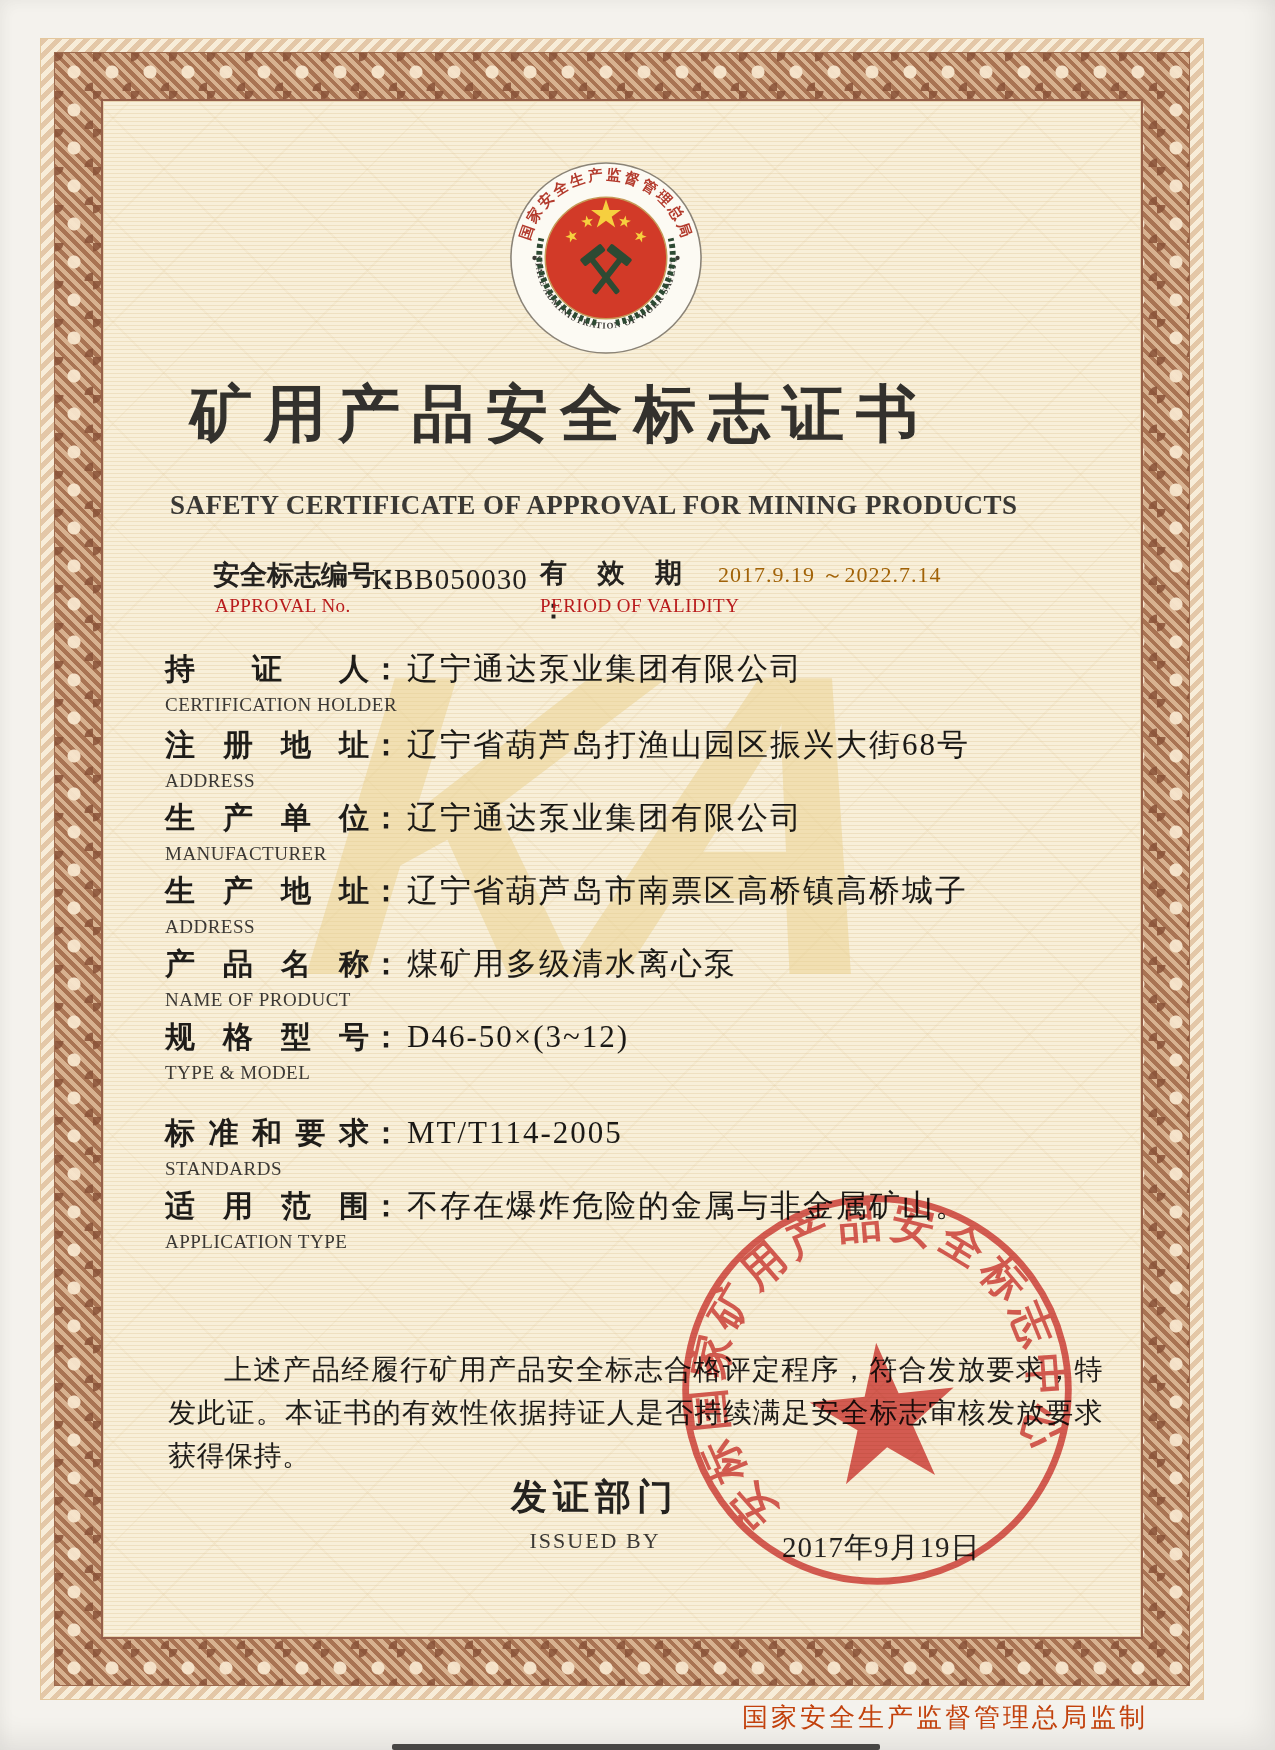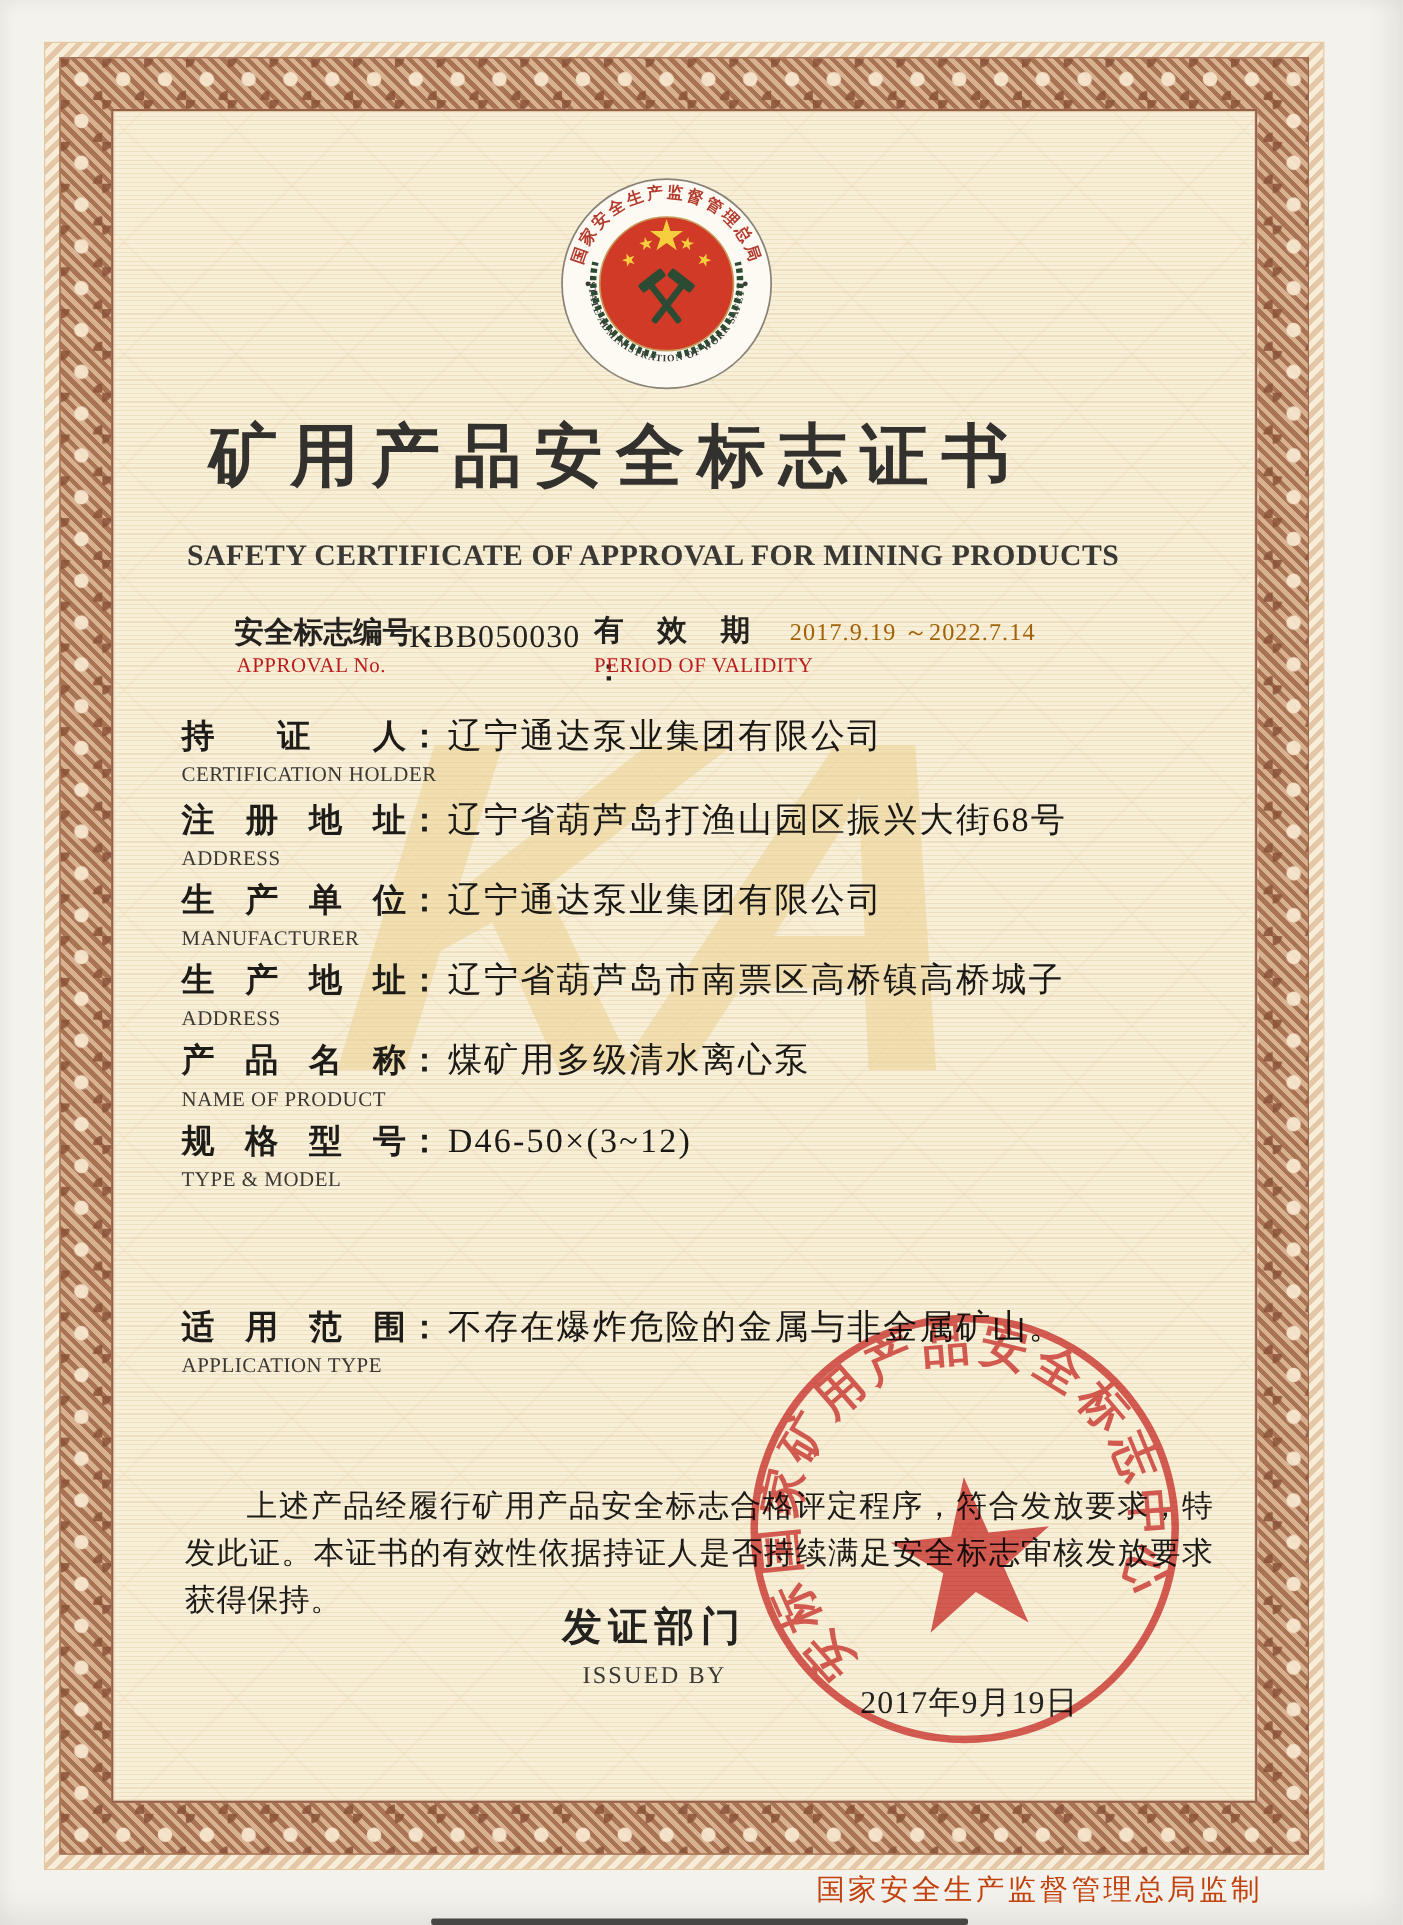--- a/index.html
+++ b/index.html
@@ -77,21 +77,21 @@
   }
   .fcolon{display:inline-block;font-size:30px;font-weight:bold;margin:0 6px 0 2px;}
   .fvalue{font-size:31px;letter-spacing:2px;color:#1b1916;}
   .fen{margin-top:4px;font-size:19px;color:#3b3834;letter-spacing:.5px;}
   .declaration{
     position:absolute;left:168px;top:1348px;width:935px;
     font-size:28px;line-height:43px;text-indent:2em;text-align:justify;
     color:#1e1c19;letter-spacing:.5px;
   }
   .issuer{position:absolute;left:455px;top:1455px;width:280px;text-align:center;}
-  .issuer-cn{font-size:36px;font-weight:bold;letter-spacing:6px;color:#24221f;}
+  .issuer-cn{font-size:36px;font-weight:bold;letter-spacing:6px;color:#24221f;margin-top:18px;}
   .issuer-en{margin-top:6px;font-size:22px;color:#3b3834;letter-spacing:2px;}
   .issue-date{position:absolute;left:782px;top:1528px;font-size:29px;letter-spacing:1px;color:#24221f;}
   .stamp{
     position:absolute;left:672px;top:1185px;width:410px;height:410px;
     transform:rotate(-14deg);mix-blend-mode:multiply;opacity:.9;z-index:3;
   }
   .footer-imprint{
     position:absolute;left:742px;top:1700px;font-size:26px;letter-spacing:3px;
     color:#c2410c;z-index:2;
   }
@@ -174,20 +174,24 @@
       <div class="fen">ADDRESS</div>
     </div>
     <div class="field" style="top:943px">
       <span class="flabel">产品名称</span><span class="fcolon">：</span><span class="fvalue">煤矿用多级清水离心泵</span>
       <div class="fen">NAME OF PRODUCT</div>
     </div>
     <div class="field" style="top:1017px">
       <span class="flabel">规格型号</span><span class="fcolon">：</span><span class="fvalue">D46-50×(3~12)</span>
       <div class="fen">TYPE &amp; MODEL</div>
     </div>
+    <div class="field" style="top:1113px">
+      <span class="flabel">标准和要求</span><span class="fcolon">：</span><span class="fvalue">MT/T114-2005</span>
+      <div class="fen">STANDARDS</div>
+    </div>
     <div class="field" style="top:1185px">
       <span class="flabel">适用范围</span><span class="fcolon">：</span><span class="fvalue">不存在爆炸危险的金属与非金属矿山。</span>
       <div class="fen">APPLICATION TYPE</div>
     </div>
 
     <div class="declaration">上述产品经履行矿用产品安全标志合格评定程序，符合发放要求，特发此证。本证书的有效性依据持证人是否持续满足安全标志审核发放要求获得保持。</div>
 
     <div class="issuer">
       <div class="issuer-cn">发证部门</div>
       <div class="issuer-en">ISSUED BY</div>

